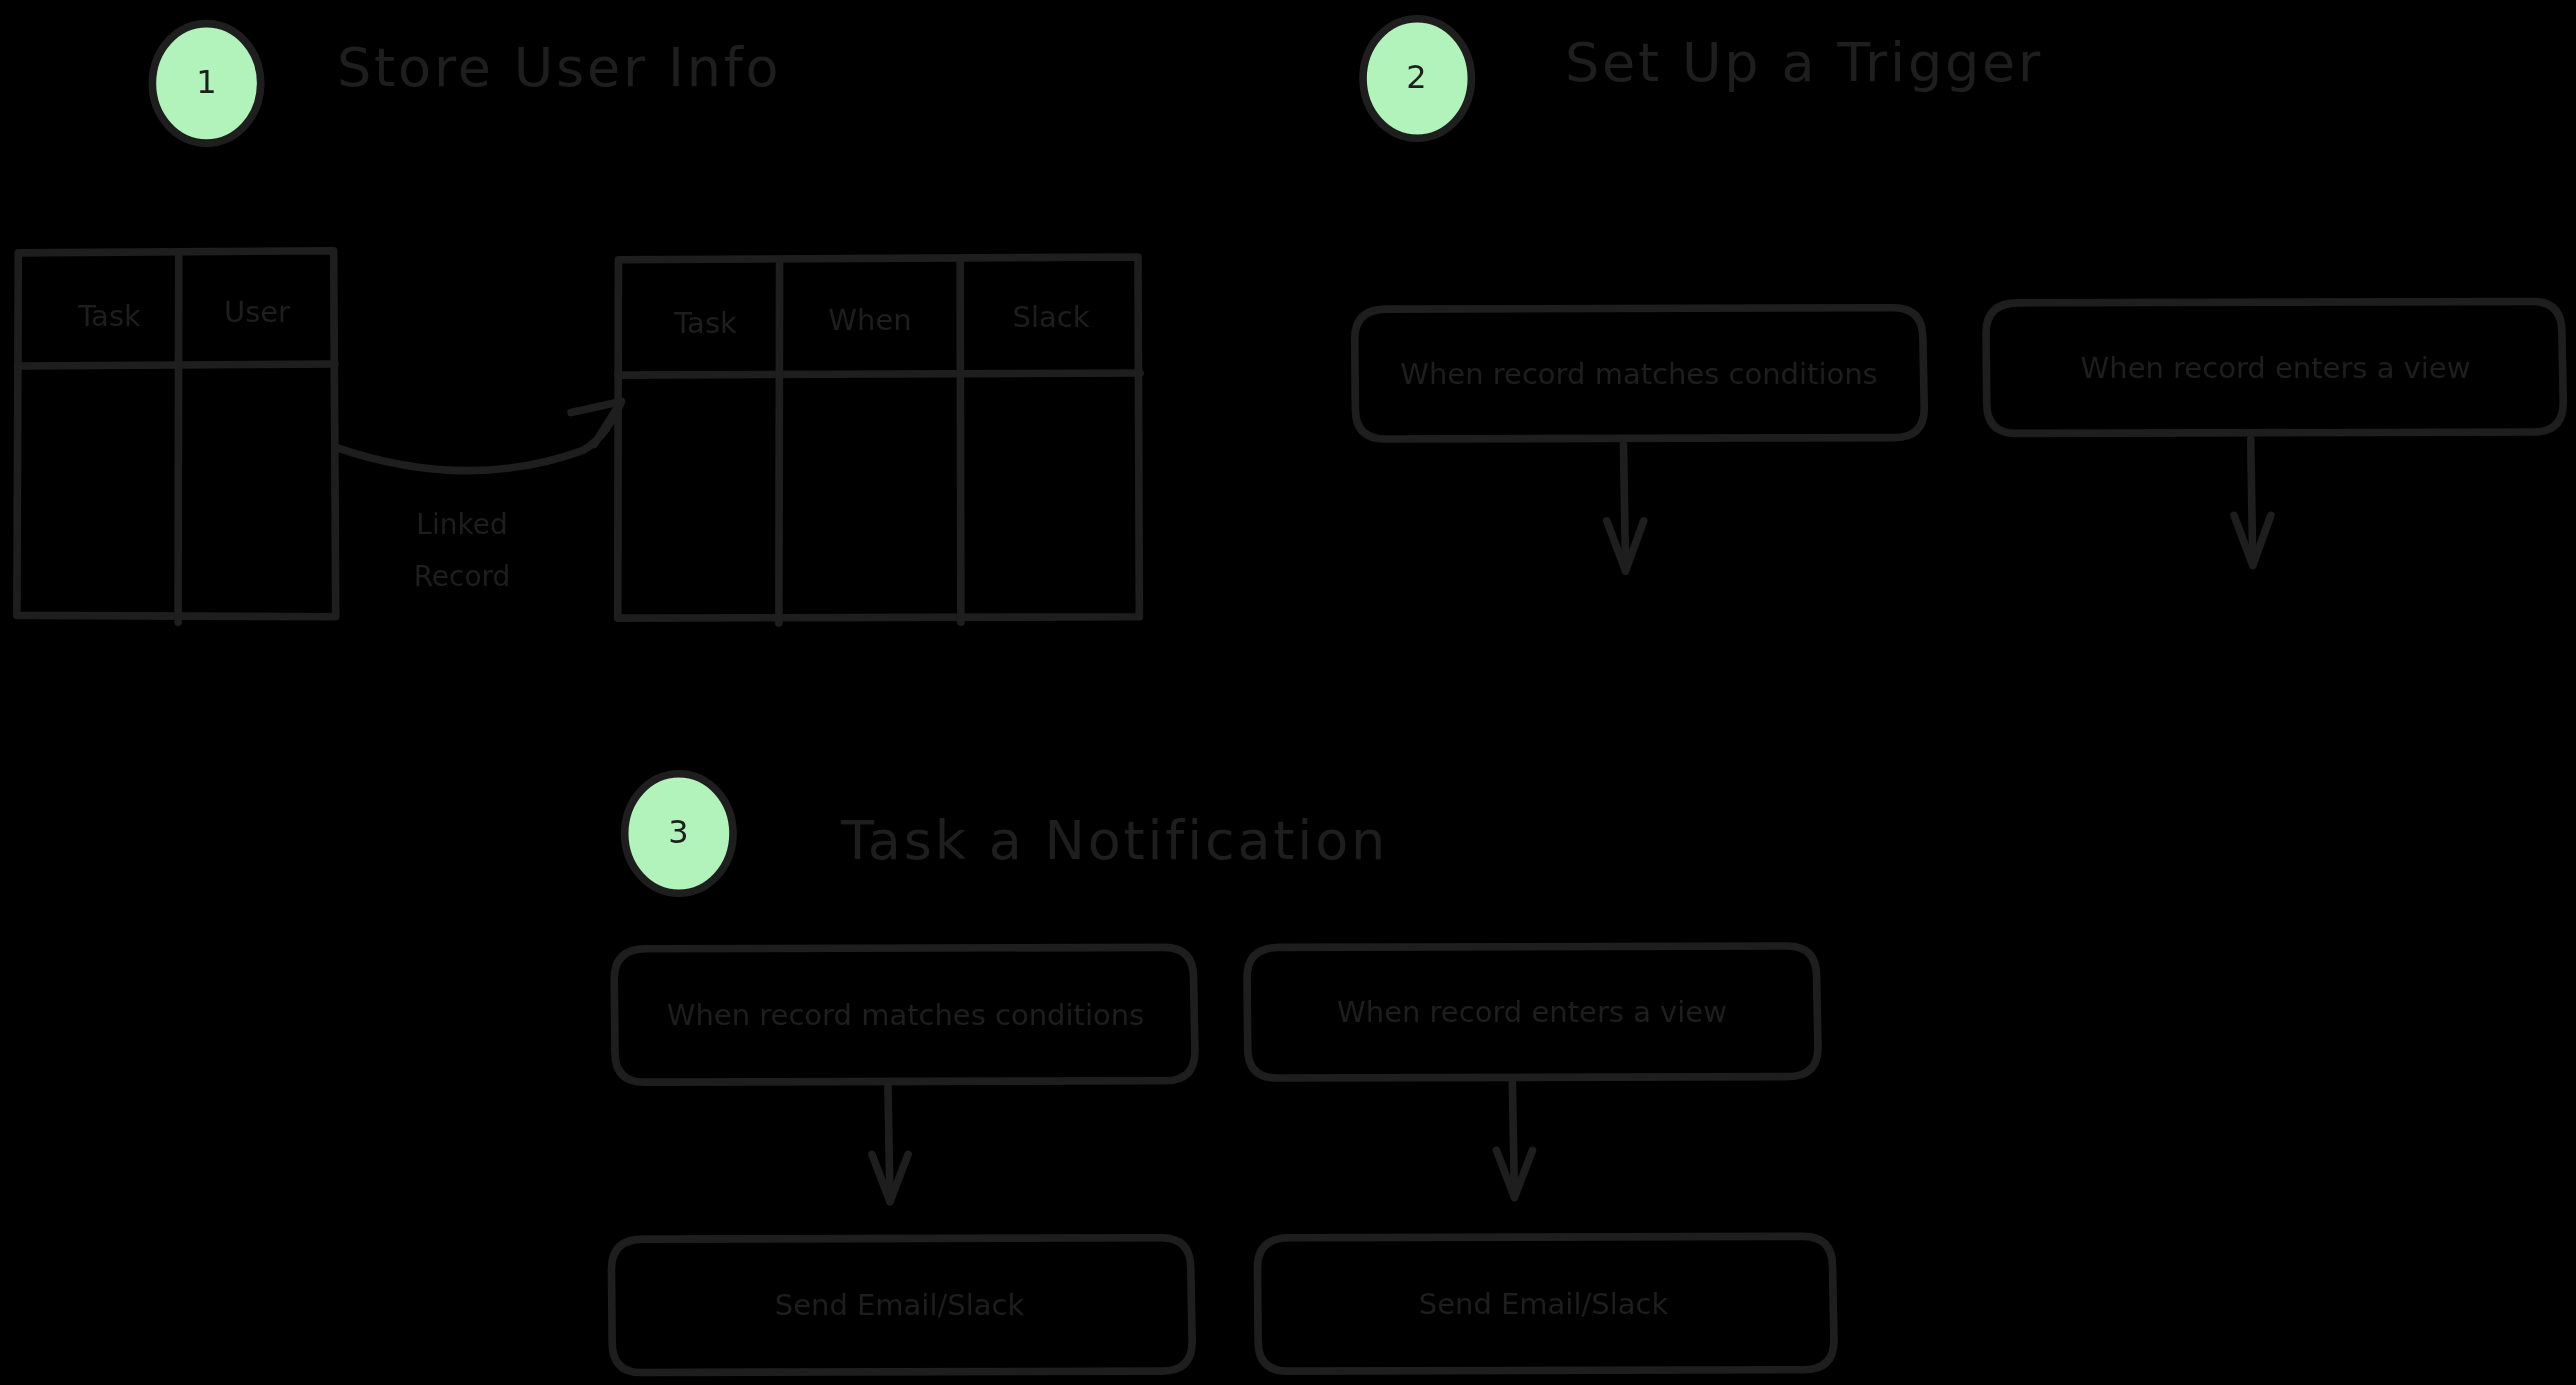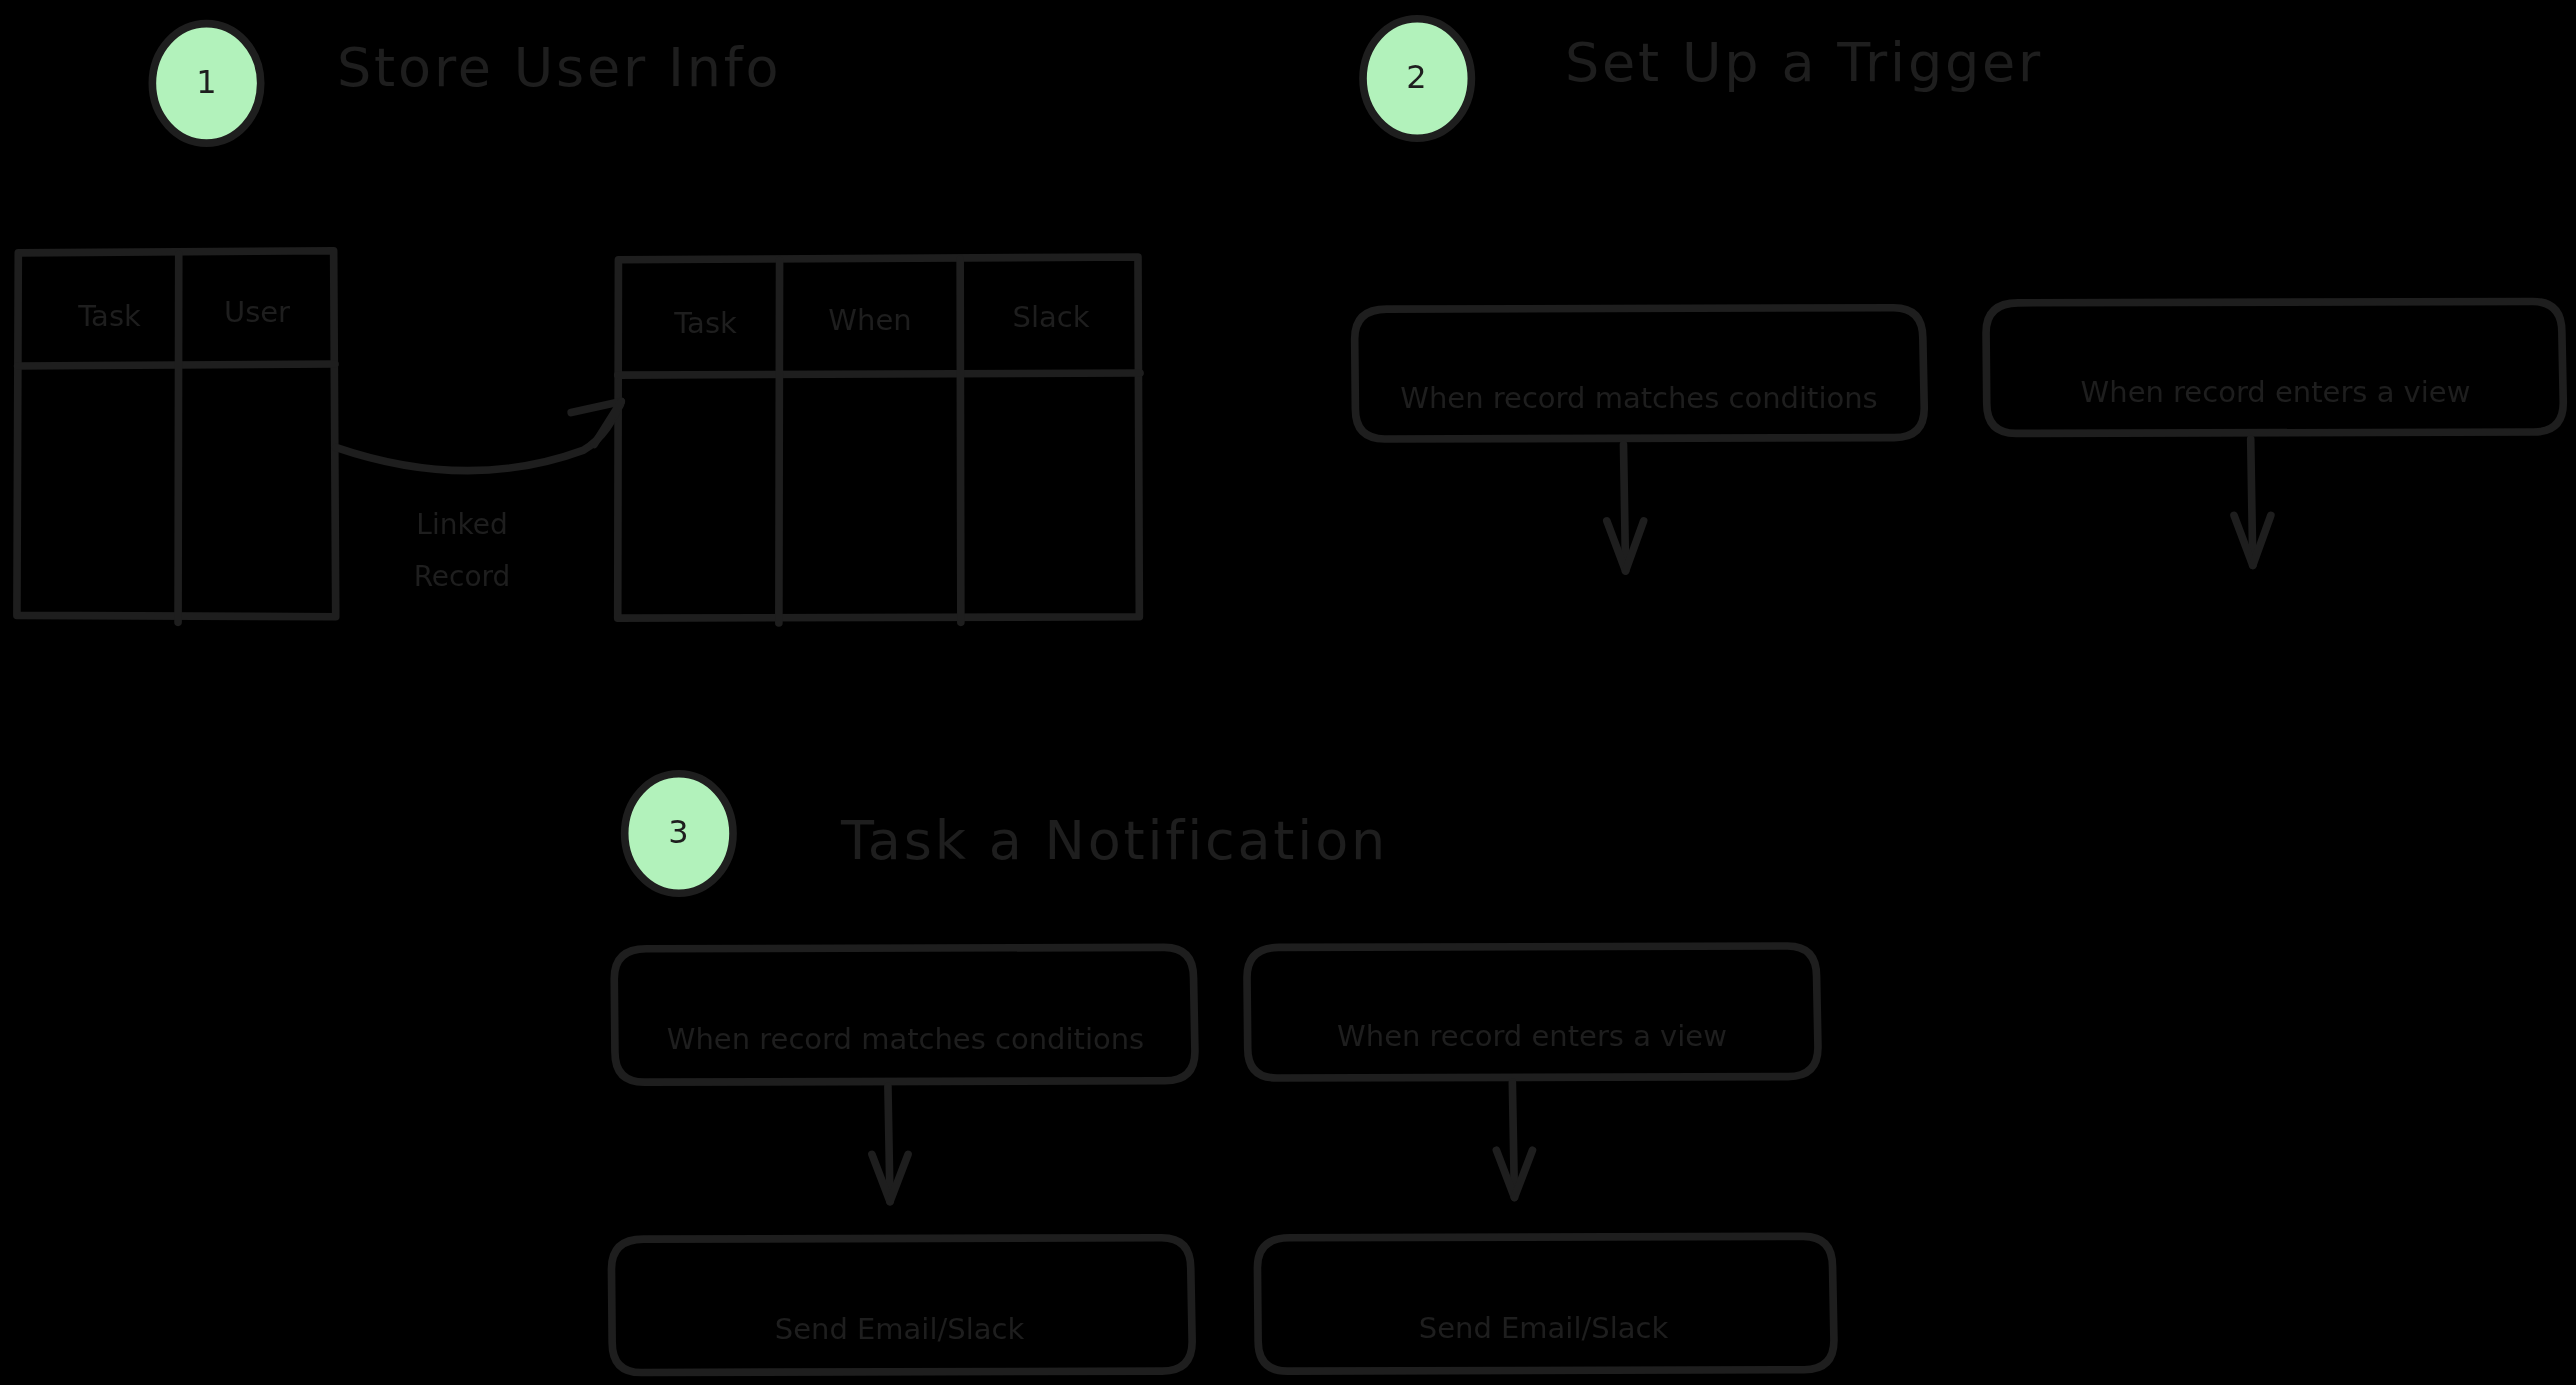--- a/index.html
+++ b/index.html
@@ -67,21 +67,20 @@
     text-align: center;
     line-height: 1.5;
   }
   .node-label {
     font-size: 29px;
     text-align: center;
     line-height: 1.32;
     display: flex;
     align-items: center;
     justify-content: center;
-    margin-top: 24px;
   }
 </style>
 </head>
 <body>
 
 <div id="canvas">
 
   <svg class="sketch" viewBox="0 0 3708 1994">
 
     <g>

